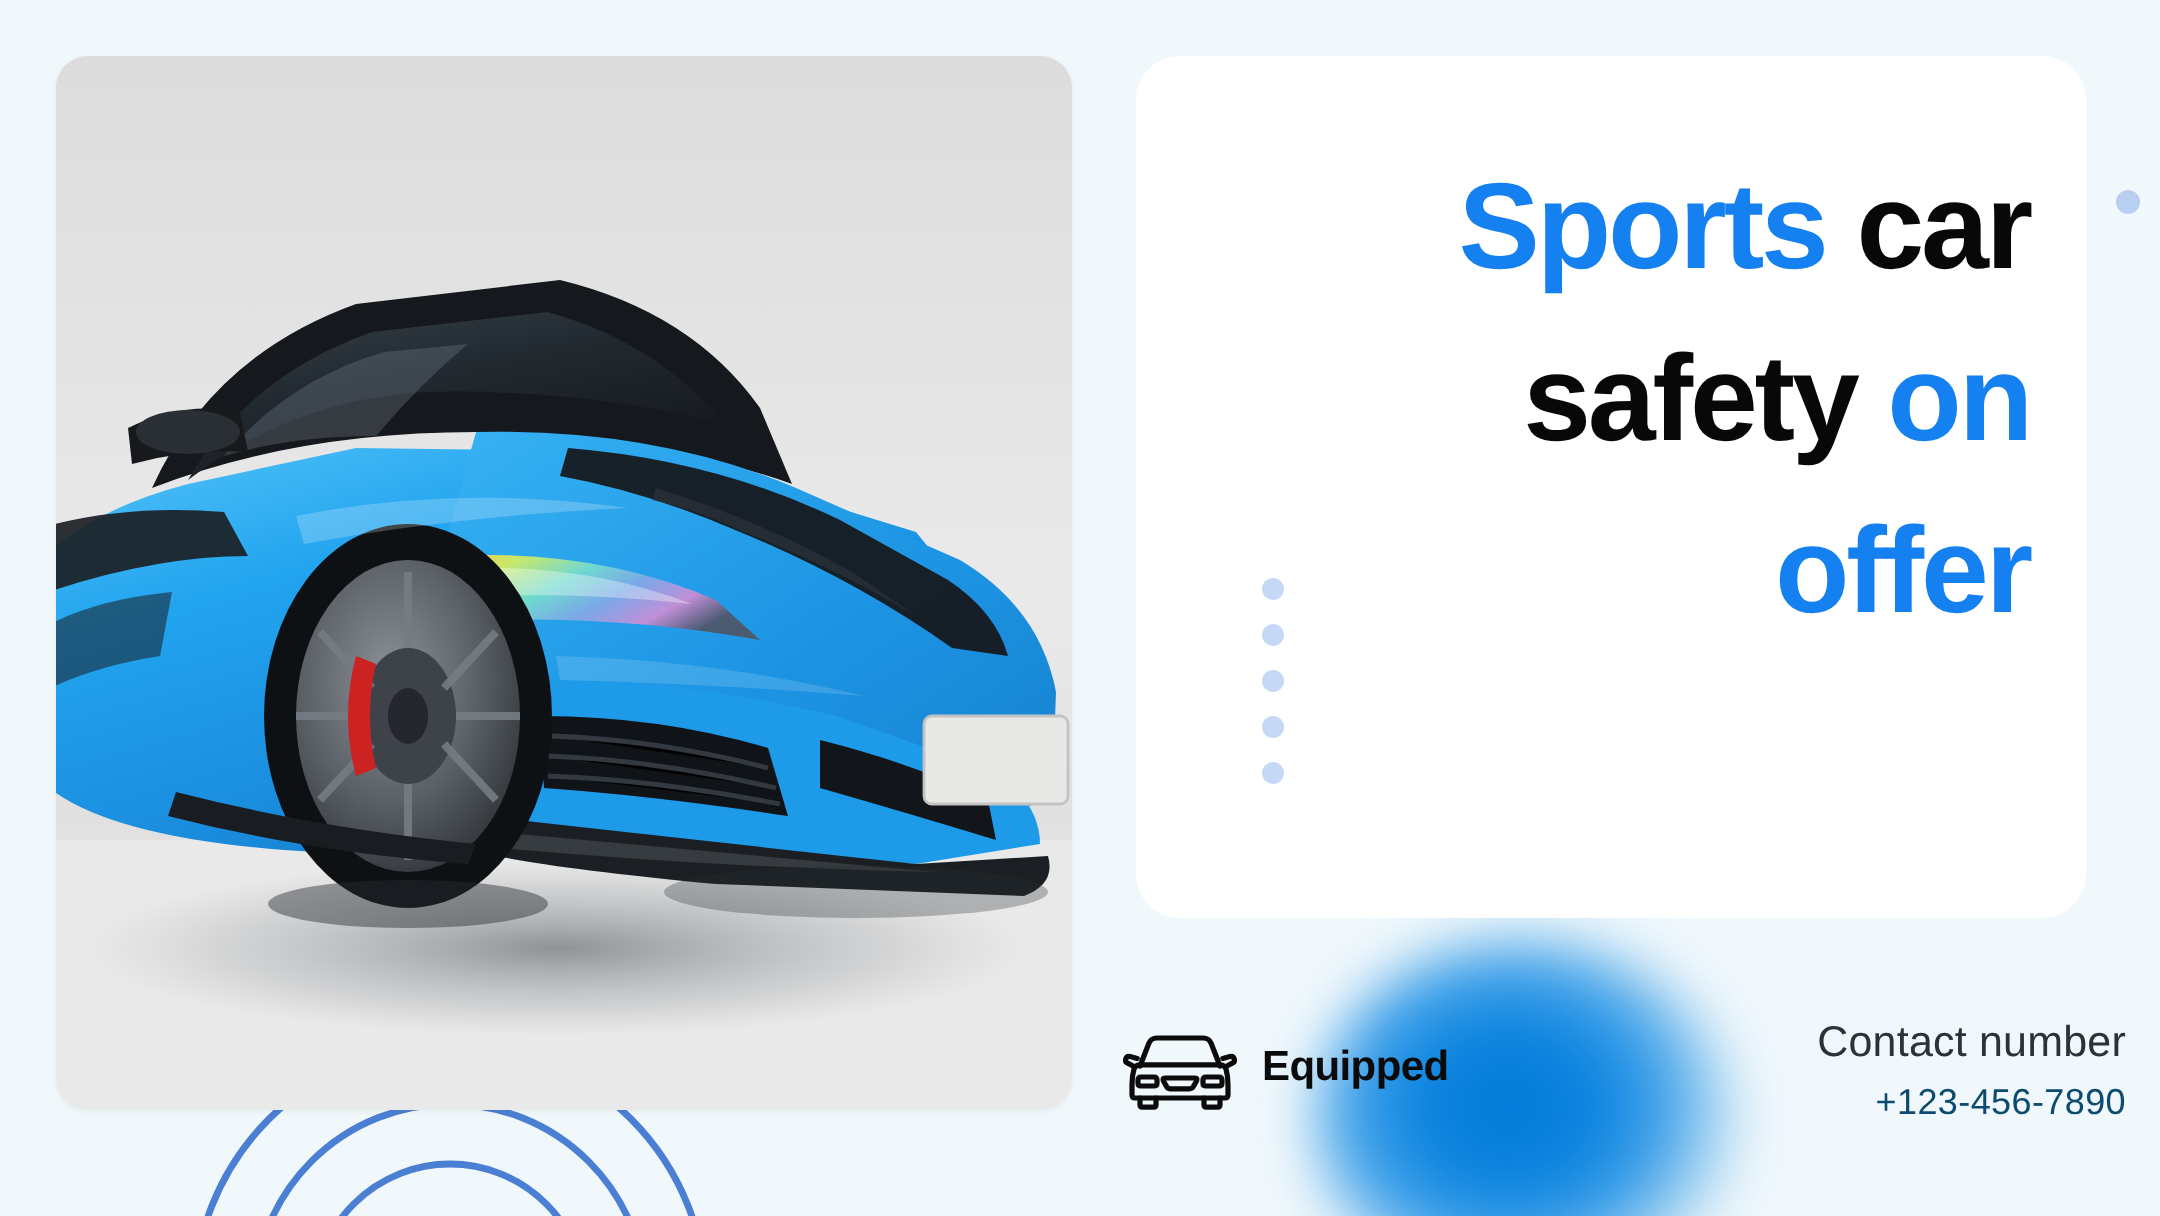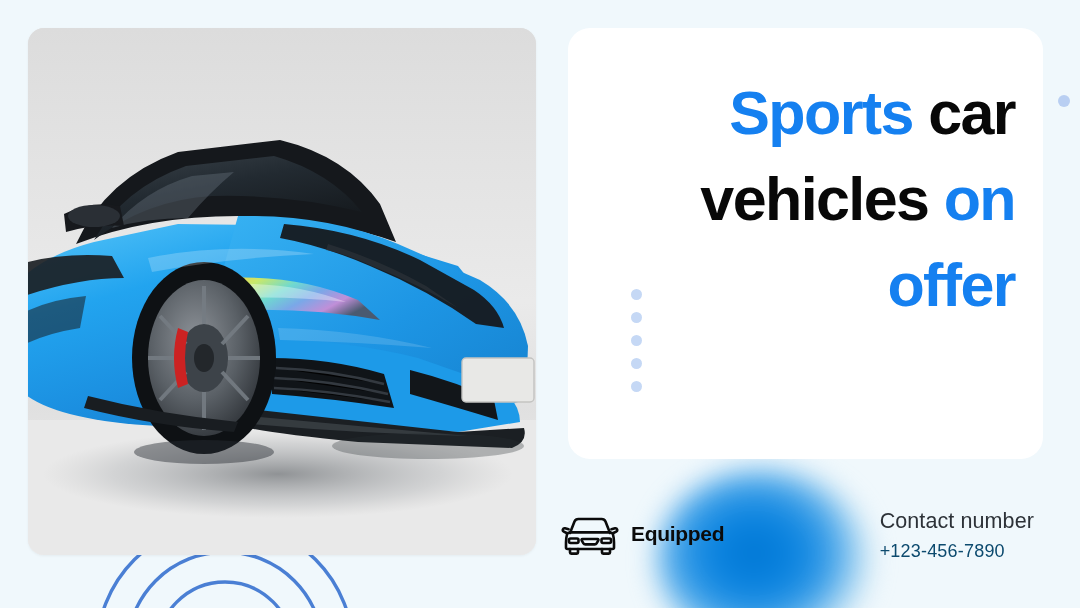--- a/index.html
+++ b/index.html
@@ -114,21 +114,22 @@
   .brand-icon { width:58px; height:44px; display:block; }
   .brand-name {
     font-size:21px;
     font-weight:bold;
     color:#0b0b0b;
     letter-spacing:-0.3px;
   }
 
   .contact {
     position:absolute;
-    right:46px; top:506px;
+    right:17px; top:506px;
+    text-align:right;
   }
   .contact-label {
     font-size:21.5px;
     color:#2d3238;
     line-height:30px;
     letter-spacing:0.1px;
   }
   .contact-number {
     font-size:18px;
     color:#0c4a6e;
@@ -263,21 +264,21 @@
 
       <path d="M120 230 Q200 214 286 226 Q200 230 124 244 Z" fill="#ffffff" opacity="0.22"></path>
       <path d="M250 300 Q330 302 404 320 Q330 314 252 312 Z" fill="#ffffff" opacity="0.14"></path>
     </svg>
   </div>
 
   <div class="text-card">
 
     <h1 class="headline">
       <span class="hl-blue">Sports</span><span class="hl-dark"> car</span><br>
-      <span class="hl-dark">vehicles </span><span class="hl-blue">on</span><br>
+      <span class="hl-dark">safety </span><span class="hl-blue">on</span><br>
       <span class="hl-blue">offer</span>
     </h1>
 
     <div class="dots-col">
       <span></span>
       <span></span>
       <span></span>
       <span></span>
       <span></span>
     </div>

